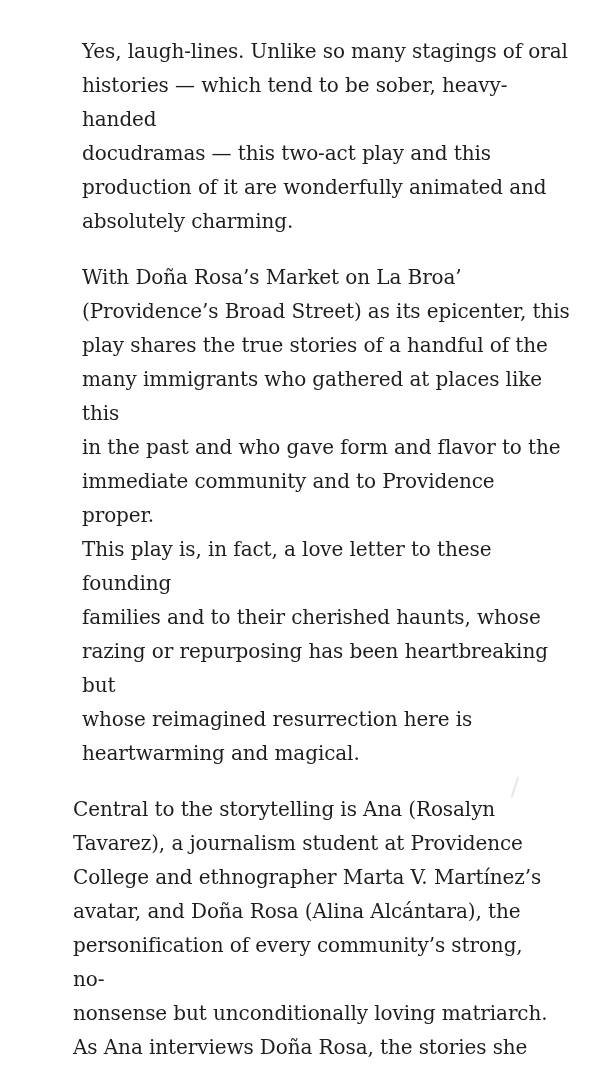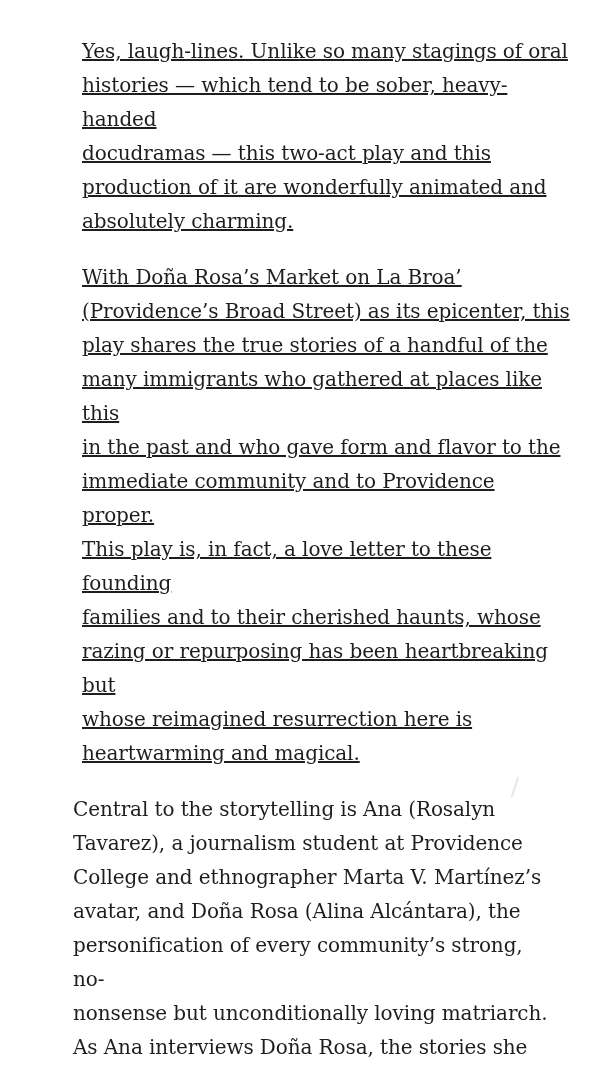--- a/index.html
+++ b/index.html
@@ -18,21 +18,21 @@
     padding-top: 34px;
     color: #1e1e1e;
   }
   .para {
     margin: 0 0 22px 0;
     font-size: 20px;
     line-height: 34px;
     white-space: pre-line;
     letter-spacing: -0.1px;
   }
-  .para.indent-a { padding-left: 82px; padding-right: 28px; text-decoration: underline; }
+  .para.indent-a { padding-left: 82px; padding-right: 28px; }
   .para.indent-b { padding-left: 73px; padding-right: 40px; }
   .stray-mark {
     position: absolute;
     left: 514px;
     top: 776px;
     width: 2px;
     height: 22px;
     background: #d9dddf;
     border-radius: 2px;
     transform: rotate(18deg);

